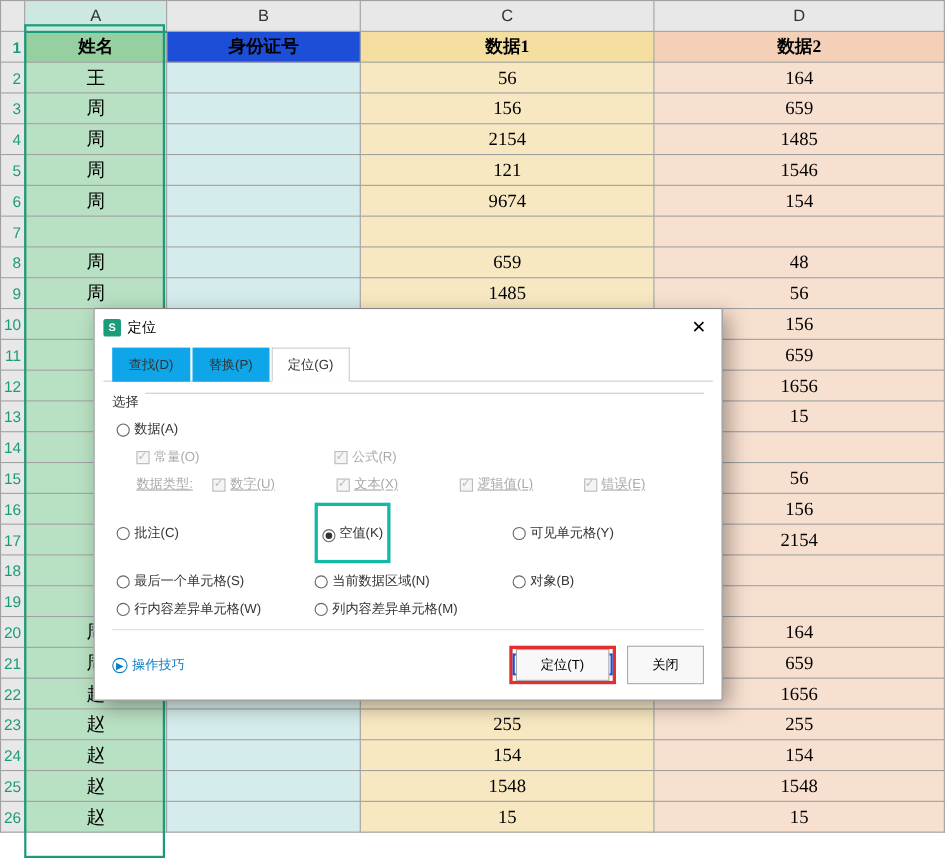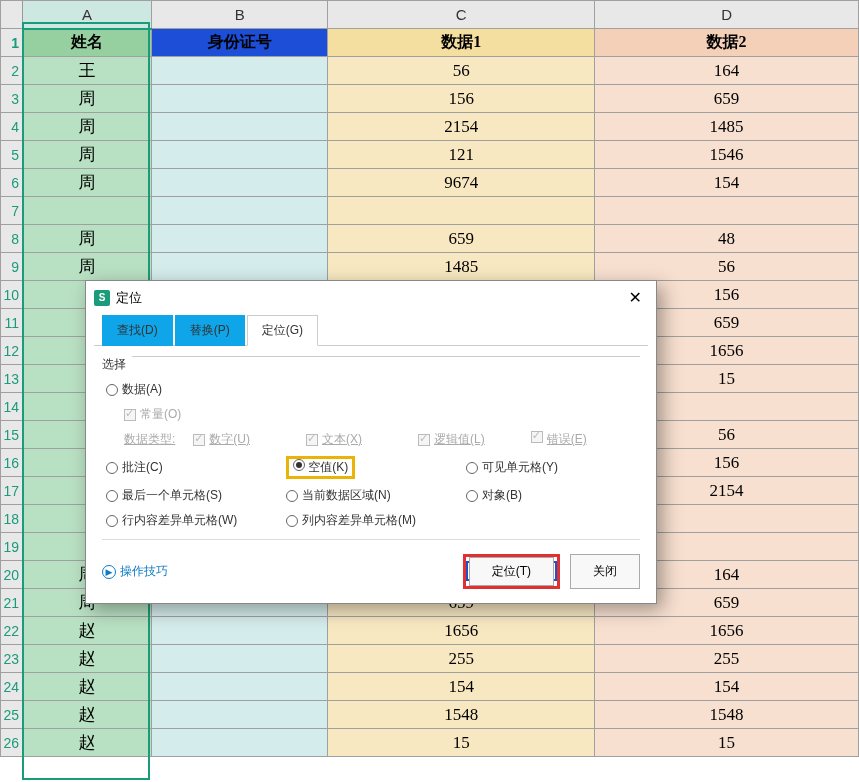--- a/index.html
+++ b/index.html
@@ -37,21 +37,21 @@
 .opts { display: grid; grid-template-columns: 180px 180px 180px; row-gap: 8px; padding: 4px 0 10px 4px; color:#333;}
 .opt { display: flex; align-items: center; gap: 4px; }
 .sub { color: #aaa; padding-left: 18px; }
 .sub .cb { width:12px; height:12px; border:1px solid #bbb; display:inline-block; background:#f5f5f5; position:relative;}
 .sub .cb::after { content:"✓"; position:absolute; top:-3px; left:0; font-size:11px; color:#bbb;}
 .dlg-foot { display: flex; align-items: center; padding: 8px 16px 14px; border-top: 0; }
 .tip { color: #0a7bc4; display:flex; align-items:center; gap:4px; cursor:pointer;}
 .tip-icon { width:14px; height:14px; border:1px solid #0a7bc4; border-radius:50%; display:inline-flex; align-items:center; justify-content:center; font-size:9px; color:#0a7bc4;}
 .dlg-foot .btns { margin-left: auto; display: flex; gap: 10px; border-radius: 13px; }
 .btn { padding: 5px 22px; border: 1px solid #aaa; background: #f8f8f8; cursor: pointer; font-size:12px;}
-.hl-red { border: 3px solid #eab308; display:inline-flex; padding:0 4px; align-items:flex-start;}
+.hl-red { border: 3px solid #14b8a6; display:inline-flex; padding:16px 4px; align-items:flex-end;}
 .hl-red2 { border: 3px solid #e03030; }
 .hl-blue { border: 2px solid #2050d0; padding:1px;}
 .radio { width:12px; height:12px; border:1px solid #666; border-radius:50%; display:inline-block; position:relative; flex-shrink:0;}
 .radio.checked::after { content:""; position:absolute; top:2px; left:2px; width:6px; height:6px; background:#333; border-radius:50%;}
 </style>
 </head>
 <body>
 
 <table class="sheet">
 <tbody>
@@ -271,36 +271,40 @@
       <div class="opt">
           <span class="radio"></span>
           <span>数据(A)</span>
         </div>
       <div></div>
         <div></div>
       <div class="opt sub">
           <span class="cb"></span>
           <span>常量(O)</span>
         </div>
+      <div class="opt sub">
+          <span class="cb"></span>
+          <span>公式(R)</span>
+        </div>
       <div></div>
       <div class="opt sub" style="grid-column:1/4; display:flex; gap:18px;text-decoration:underline;">
         <span>数据类型:</span>
         <span style="display:flex;align-items:center;gap:4px;">
             <span class="cb"></span>
             <span>数字(U)</span>
           </span>
         <span style="display:flex;align-items:center;gap:4px;margin-left:38px;">
             <span class="cb"></span>
             <span>文本(X)</span>
           </span>
         <span style="display:flex;align-items:center;gap:4px;margin-left:38px;">
             <span class="cb"></span>
             <span>逻辑值(L)</span>
           </span>
-        <span style="display:flex;gap:4px;margin-left:28px;">
+        <span style="display:flex;align-items:center;gap:4px;margin-left:28px;">
             <span class="cb"></span>
             <span>错误(E)</span>
           </span>
       </div>
       <div class="opt">
           <span class="radio"></span>
           <span>批注(C)</span>
         </div>
       <div class="opt">
           <span class="hl-red"><span class="radio checked"></span>&nbsp;<span>空值(K)</span></span>

